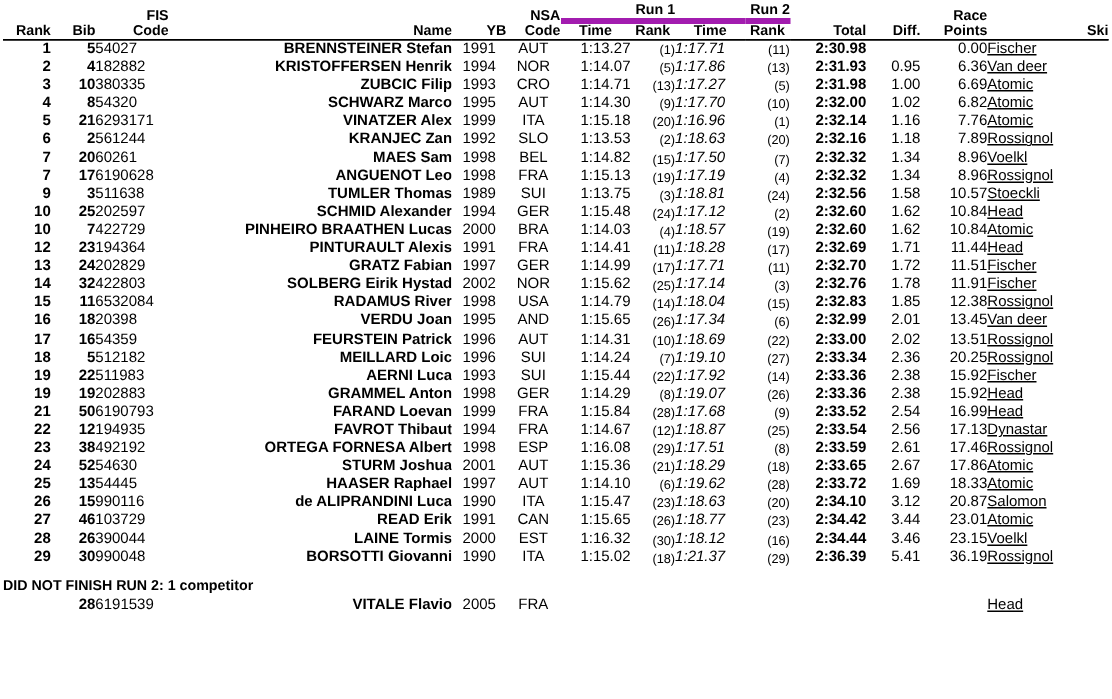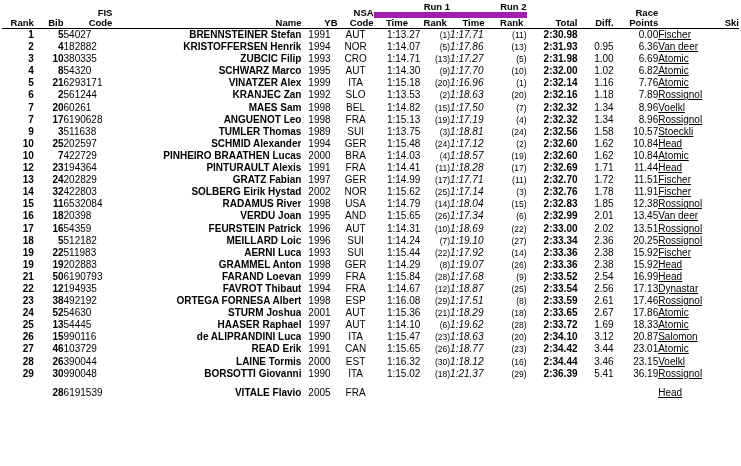--- a/index.html
+++ b/index.html
@@ -38,21 +38,21 @@
     line-height: 10px;
     padding-bottom: 1px;
     vertical-align: bottom;
   }
   .hdr-row-top th {
     font-weight: bold;
     text-align: right;
     padding-bottom: 0px;
   }
   .run-group {
-    border-bottom: 6px solid #a21caf;
+    border-bottom: 4px solid #a21caf;
   }
   .head-sep {
     border-bottom: 1.3px solid #000;
   }
   tbody td {
     height: 12.1px;
     line-height: 12.1px;
     font-size: 10px;
   }
   .c-rank   { width: 30px;  text-align: right; padding-right: 5px; font-weight: bold; }
@@ -623,20 +623,21 @@
           <td class="c-r2r">(29)</td>
           <td class="c-total">2:36.39</td>
           <td class="c-diff">5.41</td>
           <td class="c-rp">36.19</td>
           <td class="c-ski">Rossignol</td>
         </tr>
       </tbody>
   </table>
 
   <div class="dnf-section">
+    <div class="dnf-title">DID NOT FINISH RUN 2: 1 competitor</div>
     <table class="dnf">
       <colgroup>
         <col style="width:30px">
           <col style="width:28px">
           <col style="width:46px">
           <col style="width:178px">
         <col style="width:34px">
           <col style="width:34px">
         <col style="width:44px">
           <col style="width:28px">

